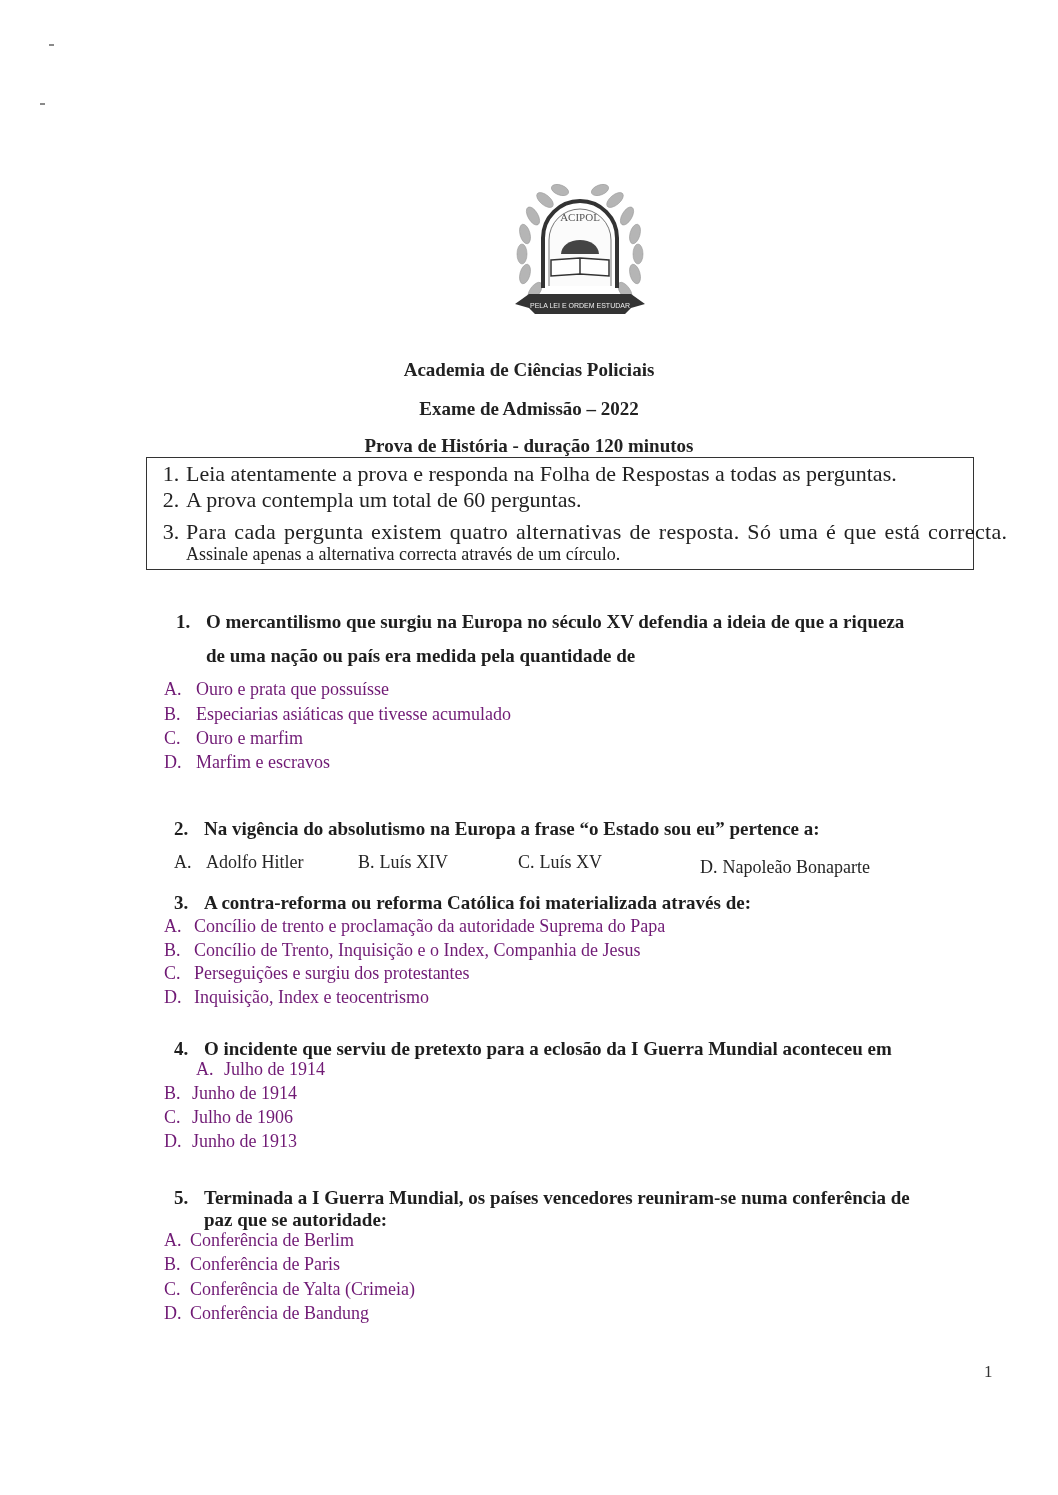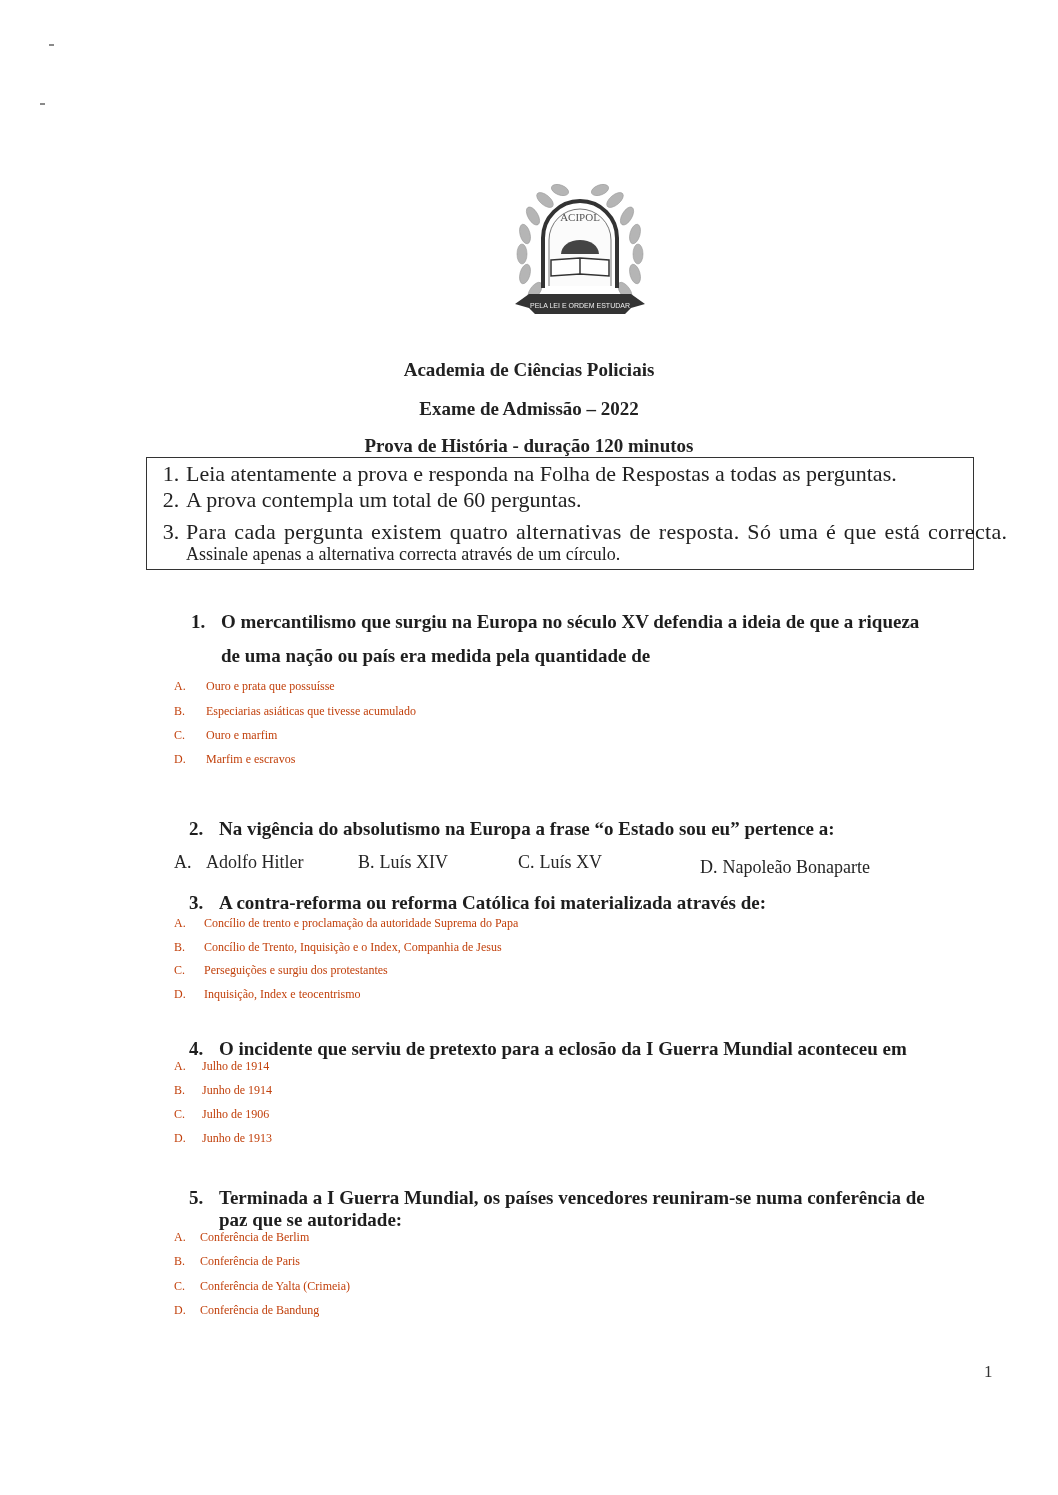--- a/index.html
+++ b/index.html
@@ -16,25 +16,25 @@
   #instr-box {
     position: absolute; left: 146px; top: 457px; width: 828px; height: 113px;
     border: 1.5px solid #333; box-sizing: border-box;
   }
   .instr {
     position: absolute; left: 156px; font-size: 22px; color: #222; white-space: nowrap; text-align: center;
   }
   .instr .num { display: inline-block; width: 30px; }
   .instr-cont { position: absolute; left: 186px; font-size: 18px; color: #222; white-space: nowrap; }
   .q-stem {
-    position: absolute; font-weight: bold; font-size: 19px; color: #1e1e1e; white-space: nowrap; margin-left: 15px;
+    position: absolute; font-weight: bold; font-size: 19px; color: #1e1e1e; white-space: nowrap;
   }
   .q-stem .qn { display: inline-block; width: 30px; }
   .opt {
-    position: absolute; left: 174px; font-size: 12px; color: #c2410c; white-space: nowrap;
+    position: absolute; left: 164px; font-size: 18px; color: #701a75; white-space: nowrap;
   }
   .opt .ol { display: inline-block; width: 32px; }
   .opt-inline { position: absolute; font-size: 18px; color: #252525; white-space: nowrap; }
   #page-num { position: absolute; left: 984px; top: 1362px; font-size: 17px; color: #333; }
 </style>
 </head>
 <body>
 
 <div class="speck" style="left:49px;top:44px;"></div>
 <div class="speck" style="left:40px;top:103px;"></div>
@@ -107,21 +107,21 @@
   <span class="qn">3.</span><span>A contra-reforma ou reforma Católica foi materializada através de:</span>
 </div>
 <div class="opt" style="top:916px;"><span class="ol" style="width:30px;">A.</span><span>Concílio de trento e proclamação da autoridade Suprema do Papa</span></div>
 <div class="opt" style="top:940px;"><span class="ol" style="width:30px;">B.</span><span>Concílio de Trento, Inquisição e o Index, Companhia de Jesus</span></div>
 <div class="opt" style="top:963px;"><span class="ol" style="width:30px;">C.</span><span>Perseguições e surgiu dos protestantes</span></div>
 <div class="opt" style="top:987px;"><span class="ol" style="width:30px;">D.</span><span>Inquisição, Index e teocentrismo</span></div>
 
 <div class="q-stem" style="left:174px;top:1038px;">
   <span class="qn">4.</span><span>O incidente que serviu de pretexto para a eclosão da I Guerra Mundial aconteceu em</span>
 </div>
-<div class="opt" style="top:1059px;"><span class="ol" style="width:28px;">A.</span><span>Julho de 1914</span></div>
+<div class="opt" style="top:1059px;margin-left:32px;"><span class="ol" style="width:28px;">A.</span><span>Julho de 1914</span></div>
 <div class="opt" style="top:1083px;"><span class="ol" style="width:28px;">B.</span><span>Junho de 1914</span></div>
 <div class="opt" style="top:1107px;"><span class="ol" style="width:28px;">C.</span><span>Julho de 1906</span></div>
 <div class="opt" style="top:1131px;"><span class="ol" style="width:28px;">D.</span><span>Junho de 1913</span></div>
 
 <div class="q-stem" style="left:174px;top:1187px;">
   <span class="qn">5.</span><span>Terminada a I Guerra Mundial, os países vencedores reuniram-se numa conferência de</span>
 </div>
 <div class="q-stem" style="left:204px;top:1209px;">paz que se autoridade:</div>
 <div class="opt" style="top:1230px;"><span class="ol" style="width:26px;">A.</span><span>Conferência de Berlim</span></div>
 <div class="opt" style="top:1254px;"><span class="ol" style="width:26px;">B.</span><span>Conferência de Paris</span></div>

